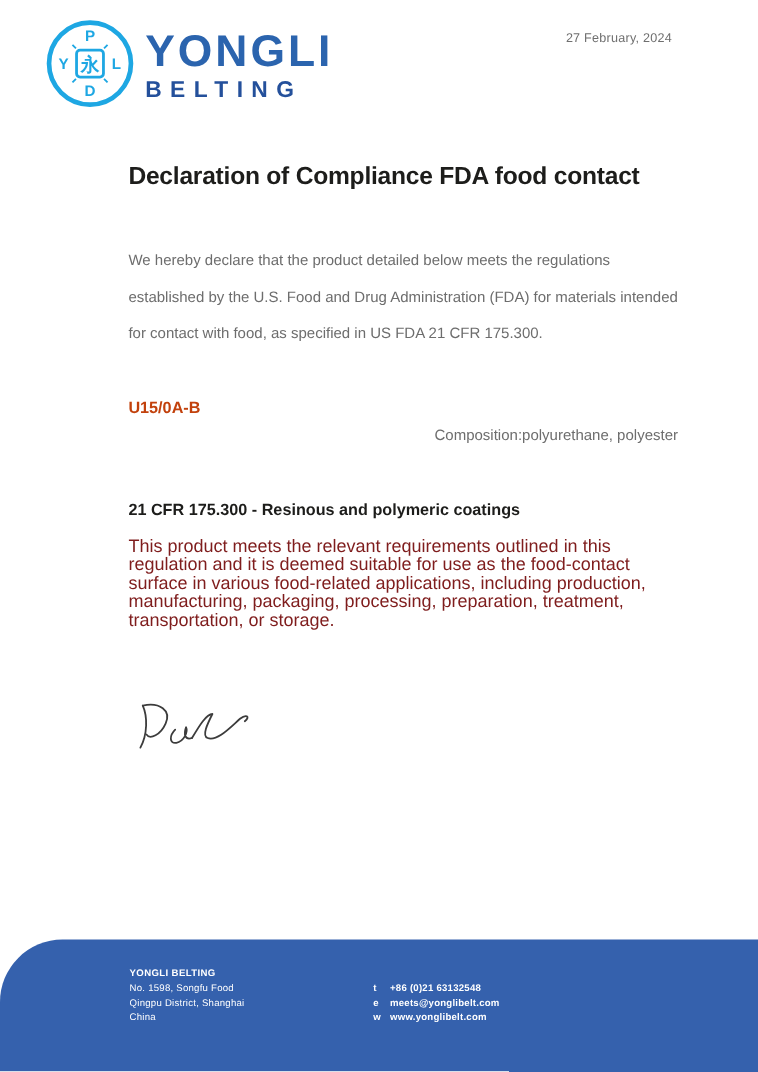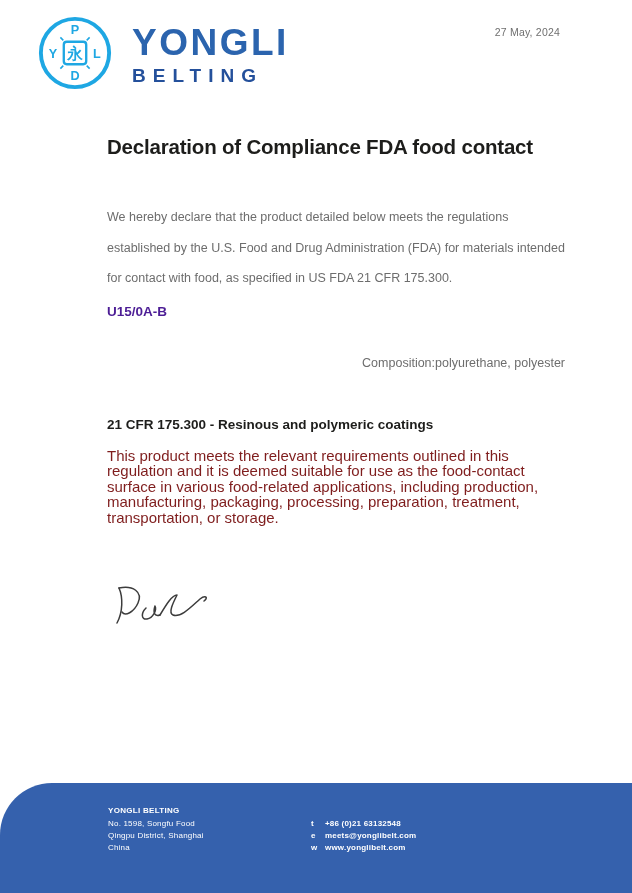--- a/index.html
+++ b/index.html
@@ -10,21 +10,21 @@
     width: 632px;
     height: 893px;
     background: #ffffff;
     margin: 0 auto;
     overflow: hidden;
   }
 
   
   .logo { position: absolute; left: 36px; top: 14px; display: flex; align-items: center; }
   .emblem { width: 78px; height: 78px; display: block; }
-  .wordmark-wrap { margin-left: 18px; padding-top: 2px; }
+  .wordmark-wrap { margin-left: 7px; padding-top: 2px; }
   .wordmark {
     font-size: 37px; font-weight: 700; letter-spacing: 2.5px;
     color: #2b64ae; line-height: 1; font-family: "Liberation Sans", sans-serif;
   }
   .wordmark-sub {
     font-size: 19px; font-weight: 700; letter-spacing: 7px;
     color: #24509b; line-height: 1; margin-top: 5px;
   }
   .doc-date {
     position: absolute; top: 26px; right: 72px;
@@ -34,22 +34,22 @@
   
   .doc-title {
     position: absolute; left: 107px; top: 135px;
     font-size: 20.5px; font-weight: 700; color: #1d1d1b; letter-spacing: -0.2px;
   }
   .intro-par {
     position: absolute; left: 107px; top: 202px; width: 458px;
     font-size: 12.5px; line-height: 30.5px; color: #6d6d6d;
   }
   .product-name {
-    position: absolute; left: 107px; top: 304px;
-    font-size: 13.5px; font-weight: 700; color: #4c1d95;
+    position: absolute; left: 107px; top: 332px;
+    font-size: 13.5px; font-weight: 700; color: #c2410c;
   }
   .composition-row {
     position: absolute; left: 107px; top: 356px; width: 458px;
     font-size: 12.5px; color: #6d6d6d; text-align: right;
   }
   .composition-row .comp-label { display: inline-block; width: 98px; }
   .reg-heading {
     position: absolute; left: 107px; top: 417px;
     font-size: 13.5px; font-weight: 700; color: #1d1d1b;
   }
@@ -97,21 +97,21 @@
       <rect x="28.5" y="28.5" width="23" height="23" rx="3" fill="none" stroke="#1ea7e3" stroke-width="2.4"></rect>
       <text x="40" y="46" text-anchor="middle" font-family="DejaVu Sans, sans-serif" font-size="16" font-weight="700" fill="#1ea7e3">永</text>
       <path d="M25,24 L28,27 M55,24 L52,27 M25,56 L28,53 M55,56 L52,53" stroke="#1ea7e3" stroke-width="1.6" fill="none"></path>
     </svg>
     <div class="wordmark-wrap">
       <div class="wordmark">YONGLI</div>
       <div class="wordmark-sub">BELTING</div>
     </div>
   </div>
 
-  <div class="doc-date">27 May, 2024</div>
+  <div class="doc-date">27 February, 2024</div>
 
   <h1 class="doc-title">Declaration of Compliance FDA food contact</h1>
 
   <p class="intro-par">We hereby declare that the product detailed below meets the regulations established by the U.S. Food and Drug Administration (FDA) for materials intended for contact with food, as specified in US FDA 21 CFR 175.300.</p>
 
   <div class="product-name">U15/0A-B</div>
   <div class="composition-row">
     <span class="comp-label">Composition:</span><span>polyurethane, polyester</span>
   </div>
 

